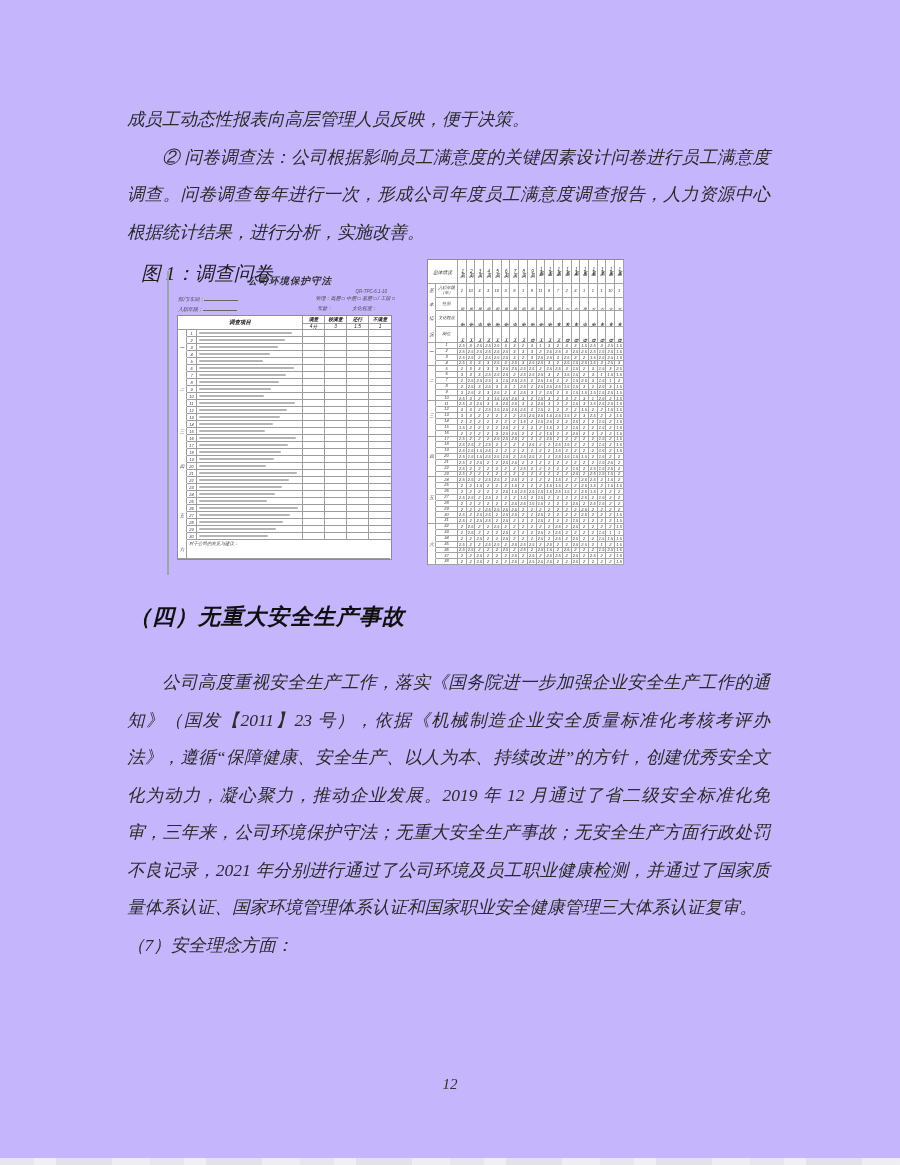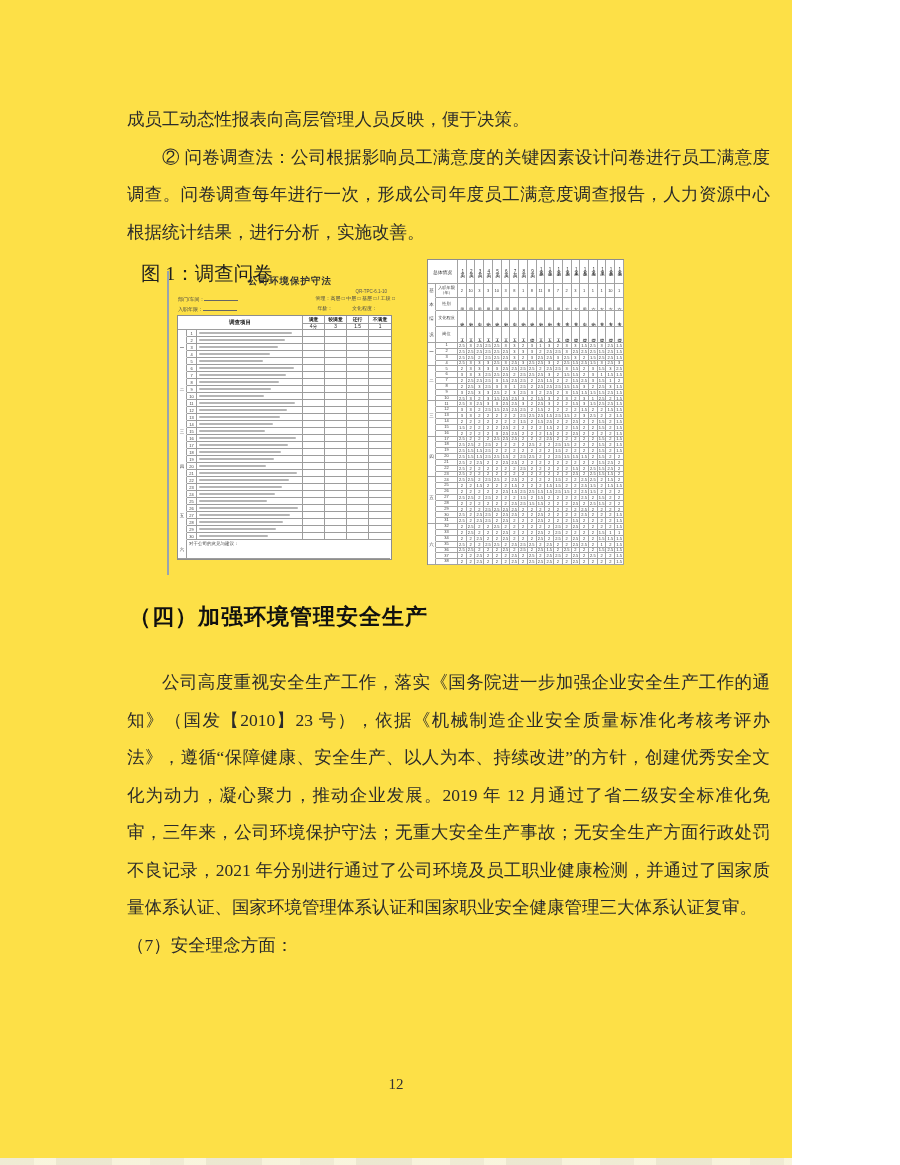--- a/index.html
+++ b/index.html
@@ -1,18 +1,18 @@
 <!DOCTYPE html>
 <html><head>
 <meta charset="utf-8">
 <style>
   html,body { margin:0; padding:0; background:#ffffff; }
   .page {
-    position:relative; width:792px; height:1165px; background:#fde047; overflow:hidden;
-    font-family:"Liberation Serif","DejaVu Serif",serif; color:#262626;
+    position:relative; width:900px; height:1165px; background:#c4b5fd; overflow:hidden;
+    font-family:"Liberation Serif","DejaVu Serif",serif; color:#262626;font-style:italic;
   }
   .toptext { position:absolute; top:101px; left:127px; width:643px; }
   .body { margin:0; font-size:17.5px; line-height:37.5px; text-align:justify; color:#2b2b2b; }
   .ind { text-indent:2em; }
   .caption { margin:9px 0 0 14px; font-size:19.5px; color:#1e1e1e; }
 
   .sectiontext { position:absolute; top:602px; left:127px; width:643px; }
   .sectiontext h2 {
     margin:0 0 32px 2px; font-family:"Liberation Sans","DejaVu Sans",sans-serif;
     font-size:22px; font-weight:700; color:#101010; letter-spacing:1px;
@@ -1588,20 +1588,20 @@
           <div class="rc val">2</div>
           <div class="rc val">2</div>
           <div class="rc val">2</div>
           <div class="rc val">2</div>
           <div class="rc val">1.5</div>
         </div>
       </div>
   </figure>
 
   <section class="sectiontext">
-    <h2>（四）加强环境管理安全生产</h2>
-    <p class="body ind">公司高度重视安全生产工作，落实《国务院进一步加强企业安全生产工作的通知》（国发【2010】23 号），依据《机械制造企业安全质量标准化考核考评办法》，遵循“保障健康、安全生产、以人为本、持续改进”的方针，创建优秀安全文化为动力，凝心聚力，推动企业发展。2019 年 12 月通过了省二级安全标准化免审，三年来，公司环境保护守法；无重大安全生产事故；无安全生产方面行政处罚不良记录，2021 年分别进行通过了公司环境及员工职业健康检测，并通过了国家质量体系认证、国家环境管理体系认证和国家职业安全健康管理三大体系认证复审。</p>
+    <h2>（四）无重大安全生产事故</h2>
+    <p class="body ind">公司高度重视安全生产工作，落实《国务院进一步加强企业安全生产工作的通知》（国发【2011】23 号），依据《机械制造企业安全质量标准化考核考评办法》，遵循“保障健康、安全生产、以人为本、持续改进”的方针，创建优秀安全文化为动力，凝心聚力，推动企业发展。2019 年 12 月通过了省二级安全标准化免审，三年来，公司环境保护守法；无重大安全生产事故；无安全生产方面行政处罚不良记录，2021 年分别进行通过了公司环境及员工职业健康检测，并通过了国家质量体系认证、国家环境管理体系认证和国家职业安全健康管理三大体系认证复审。</p>
     <p class="body">（7）安全理念方面：</p>
   </section>
 
   <div class="pageno">12</div>
   <div class="bottom-strip"></div>
 </div>
 
 </body></html>

